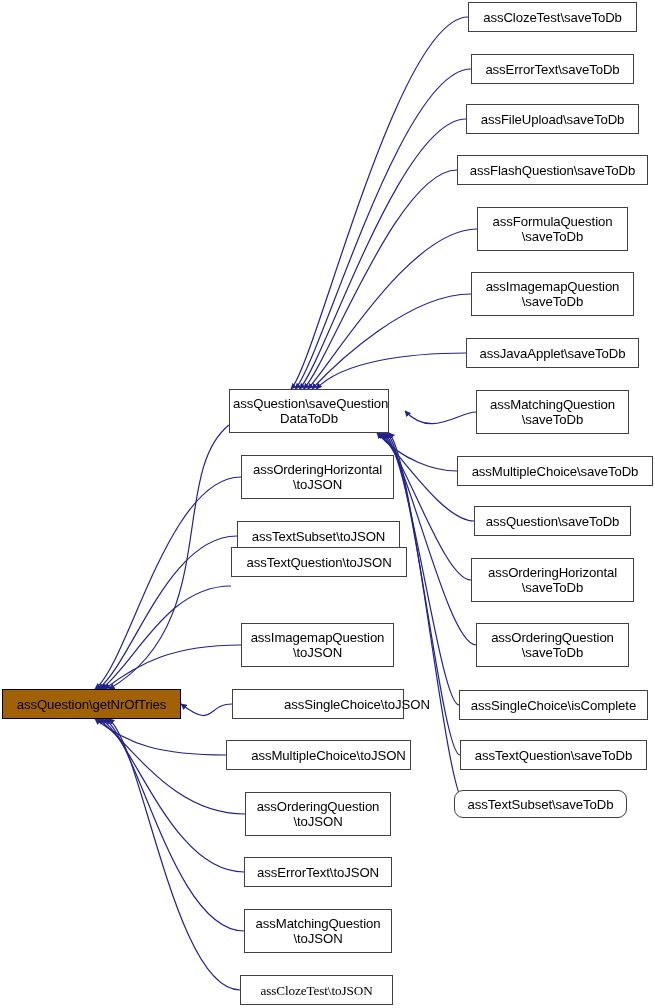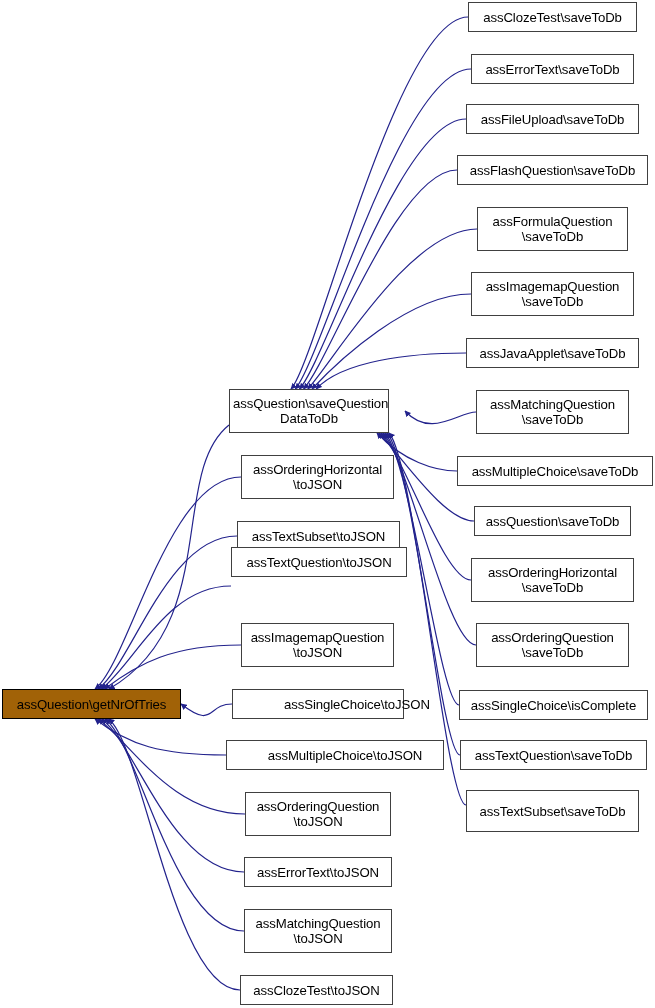--- a/index.html
+++ b/index.html
@@ -105,29 +105,29 @@
       <div class="node" style="left: 476px; top: 390px; width: 153px; height: 44px;"><span class="node-label">assMatchingQuestion
 \saveToDb</span></div>
       <div class="node" style="left: 457px; top: 456px; width: 196px; height: 30px;"><span class="node-label">assMultipleChoice\saveToDb</span></div>
       <div class="node" style="left: 474px; top: 506px; width: 157px; height: 30px;"><span class="node-label">assQuestion\saveToDb</span></div>
       <div class="node" style="left: 471px; top: 558px; width: 163px; height: 44px;"><span class="node-label">assOrderingHorizontal
 \saveToDb</span></div>
       <div class="node" style="left: 476px; top: 623px; width: 153px; height: 44px;"><span class="node-label">assOrderingQuestion
 \saveToDb</span></div>
       <div class="node" style="left: 459px; top: 690px; width: 189px; height: 30px;"><span class="node-label">assSingleChoice\isComplete</span></div>
       <div class="node" style="left: 460px; top: 740px; width: 187px; height: 30px;"><span class="node-label">assTextQuestion\saveToDb</span></div>
-      <div class="node" style="left: 466px; top: 790px; width: 173px; height: 42px;"><span class="node-label">assTextSubset\saveToDb</span></div>
+      <div class="node" style="left: 454px; top: 790px; width: 173px; height: 28px; border-radius: 9px;"><span class="node-label">assTextSubset\saveToDb</span></div>
       <div class="node" style="left: 241px; top: 455px; width: 153px; height: 44px;"><span class="node-label">assOrderingHorizontal
 \toJSON</span></div>
       <div class="node" style="left: 237px; top: 521px; width: 163px; height: 30px;"><span class="node-label">assTextSubset\toJSON</span></div>
       <div class="node" style="left: 231px; top: 547px; width: 176px; height: 30px;"><span class="node-label">assTextQuestion\toJSON</span></div>
       <div class="node" style="left: 241px; top: 623px; width: 153px; height: 44px;"><span class="node-label">assImagemapQuestion
 \toJSON</span></div>
       <div class="node" style="left: 232px; top: 689px; width: 172px; height: 30px; padding-left: 48px;"><span class="node-label">assSingleChoice\toJSON</span></div>
-      <div class="node" style="left: 226px; top: 740px; width: 218px; height: 30px; padding-left: 20px;"><span class="node-label">assMultipleChoice\toJSON</span></div>
+      <div class="node" style="left: 226px; top: 740px; width: 185px; height: 30px; padding-left: 20px;"><span class="node-label">assMultipleChoice\toJSON</span></div>
       <div class="node" style="left: 245px; top: 792px; width: 146px; height: 44px;"><span class="node-label">assOrderingQuestion
 \toJSON</span></div>
       <div class="node" style="left: 244px; top: 857px; width: 148px; height: 30px;"><span class="node-label">assErrorText\toJSON</span></div>
       <div class="node" style="left: 244px; top: 909px; width: 148px; height: 44px;"><span class="node-label">assMatchingQuestion
 \toJSON</span></div>
-      <div class="node" style="left: 240px; top: 975px; width: 153px; height: 30px;"><span class="node-label">assClozeTest\toJSON</span></div>
+      <div class="node" style="left: 240px; top: 975px; width: 153px; height: 30px; font-family: Liberation Serif, serif;"><span class="node-label">assClozeTest\toJSON</span></div>
     </div>
 </div>
 
 </body></html>

